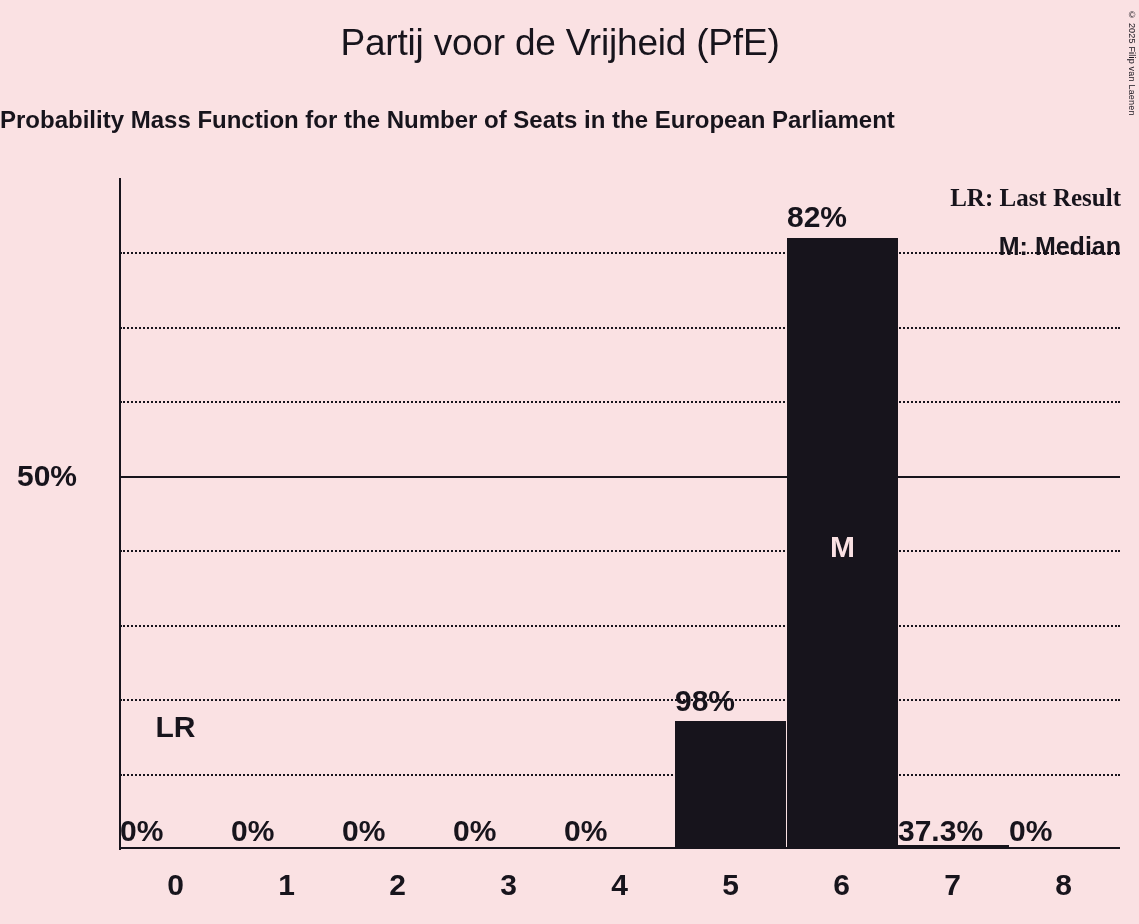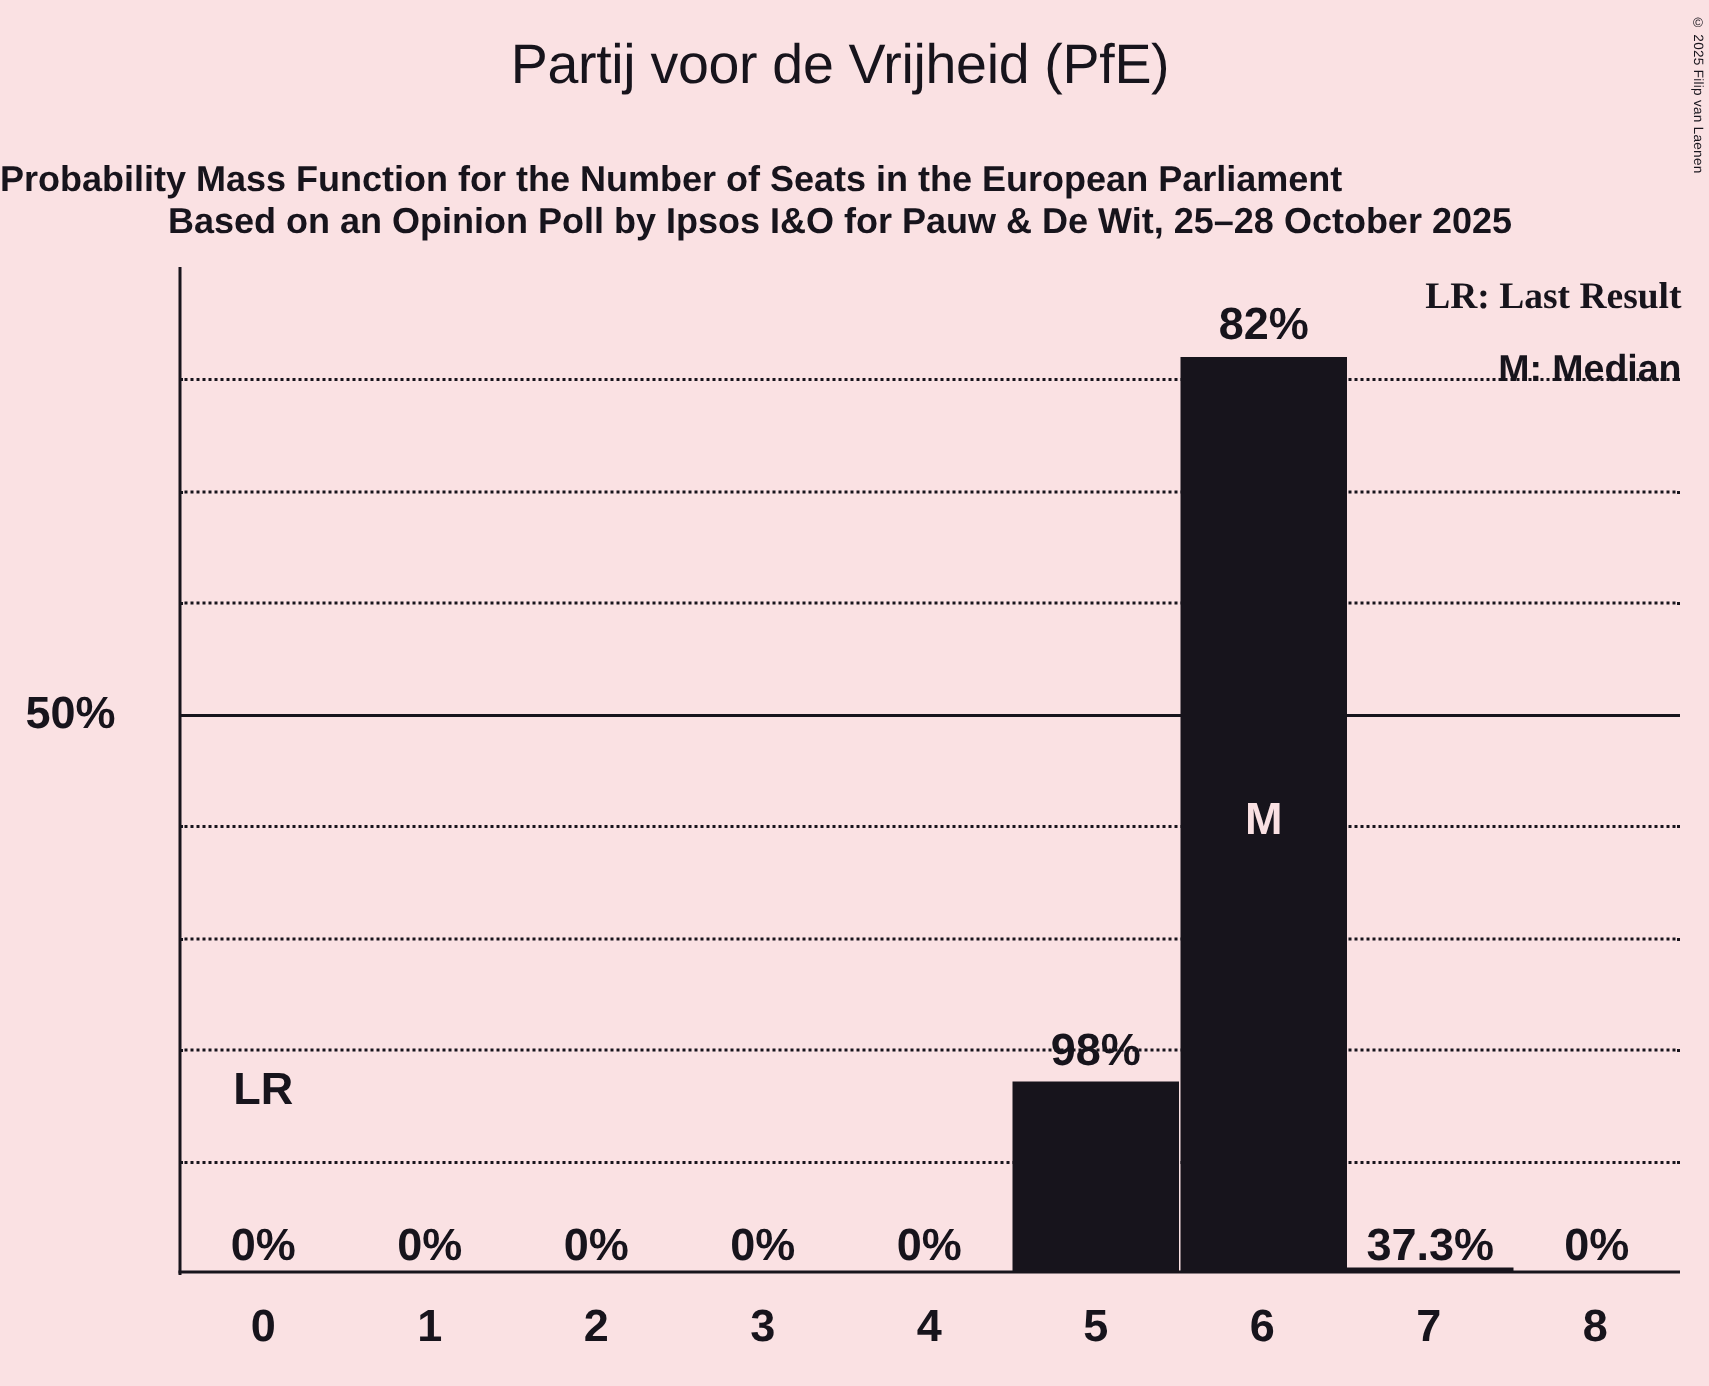--- a/index.html
+++ b/index.html
@@ -100,21 +100,20 @@
     width: 120px;
     transform: translateY(-50%);
   }
   .bar {
     position: absolute;
     bottom: 0;
     background: #17141c;
   }
   .bar-value {
     position: absolute;
-    text-align: center;
     font-size: 30px;
     font-weight: bold;
     transform: translateY(-100%);
   }
   .bar-marker {
     position: absolute;
     text-align: center;
     font-size: 30px;
     font-weight: bold;
   }
@@ -138,21 +137,20 @@
   .legend-lr { top: 184px; font-family: Liberation Serif, serif; }
   .legend-m { top: 232px; }
 </style>
 </head>
 <body>
 
 <div class="chart-root">
 
   <div class="title">Partij voor de Vrijheid (PfE)</div>
   <div class="subtitle1">Probability Mass Function for the Number of Seats in the European Parliament</div>
-  <div class="subtitle2">Based on an Opinion Poll by Ipsos I&amp;O for Pauw &amp; De Wit, 25–28 October 2025</div>
   <div class="copyright">© 2025 Filip van Laenen</div>
 
   <div class="legend legend-lr">LR: Last Result</div>
   <div class="legend legend-m">M: Median</div>
 
   <div class="axis-y"></div>
   <div class="axis-x"></div>
 
   <div class="plot">
 

